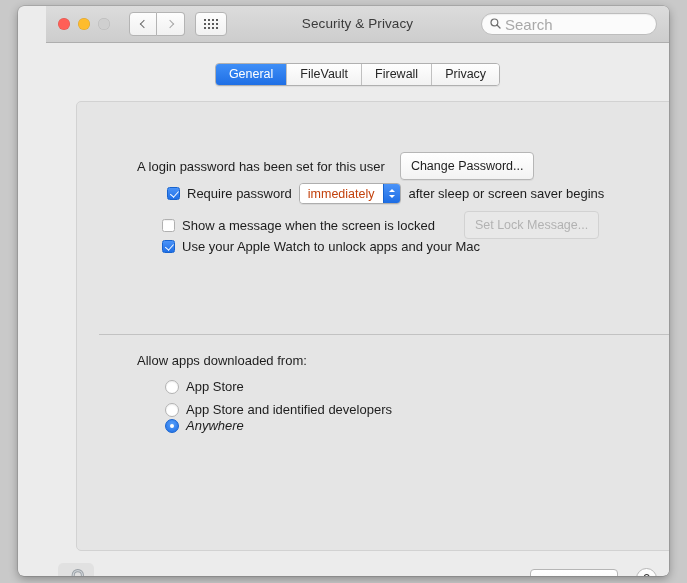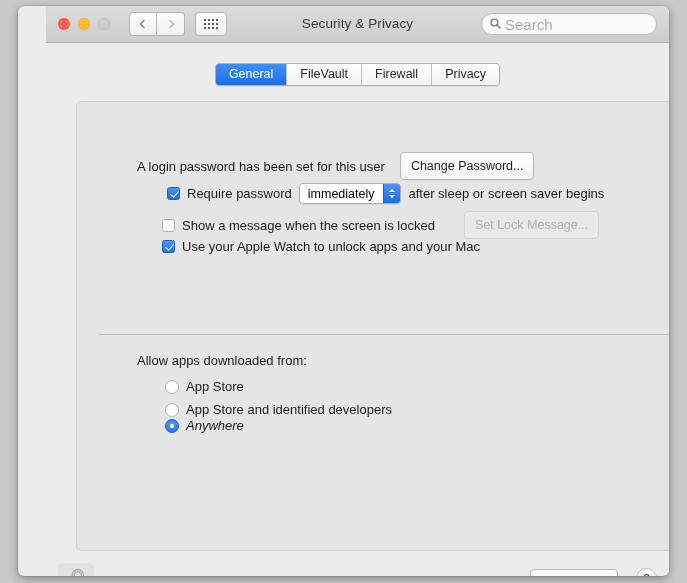--- a/index.html
+++ b/index.html
@@ -156,21 +156,21 @@
 
   
   .popup {
     height: 21px; display: inline-flex; align-items: stretch;
     border: 1px solid #aeaeae; border-radius: 4px;
     overflow: hidden; margin: 0 7px;
     box-shadow: 0 1px 0.5px rgba(0,0,0,0.06);
   }
   .popup .val {
     background: #ffffff; padding: 0 9px 0 8px;
-    font-size: 12.5px; color: #000000;
+    font-size: 12.5px; color: #c2410c;
     display: flex; align-items: center; white-space: nowrap;
   }
   .popup .arrows {
     width: 17px;
     background: linear-gradient(to bottom, #4a93f8, #1d6de4);
     display: flex; flex-direction: column;
     align-items: center; justify-content: center; gap: 3px;
     border-left: 1px solid #1763cf;
   }
   .tri { width: 0; height: 0; border-left: 3.2px solid transparent; border-right: 3.2px solid transparent; }

